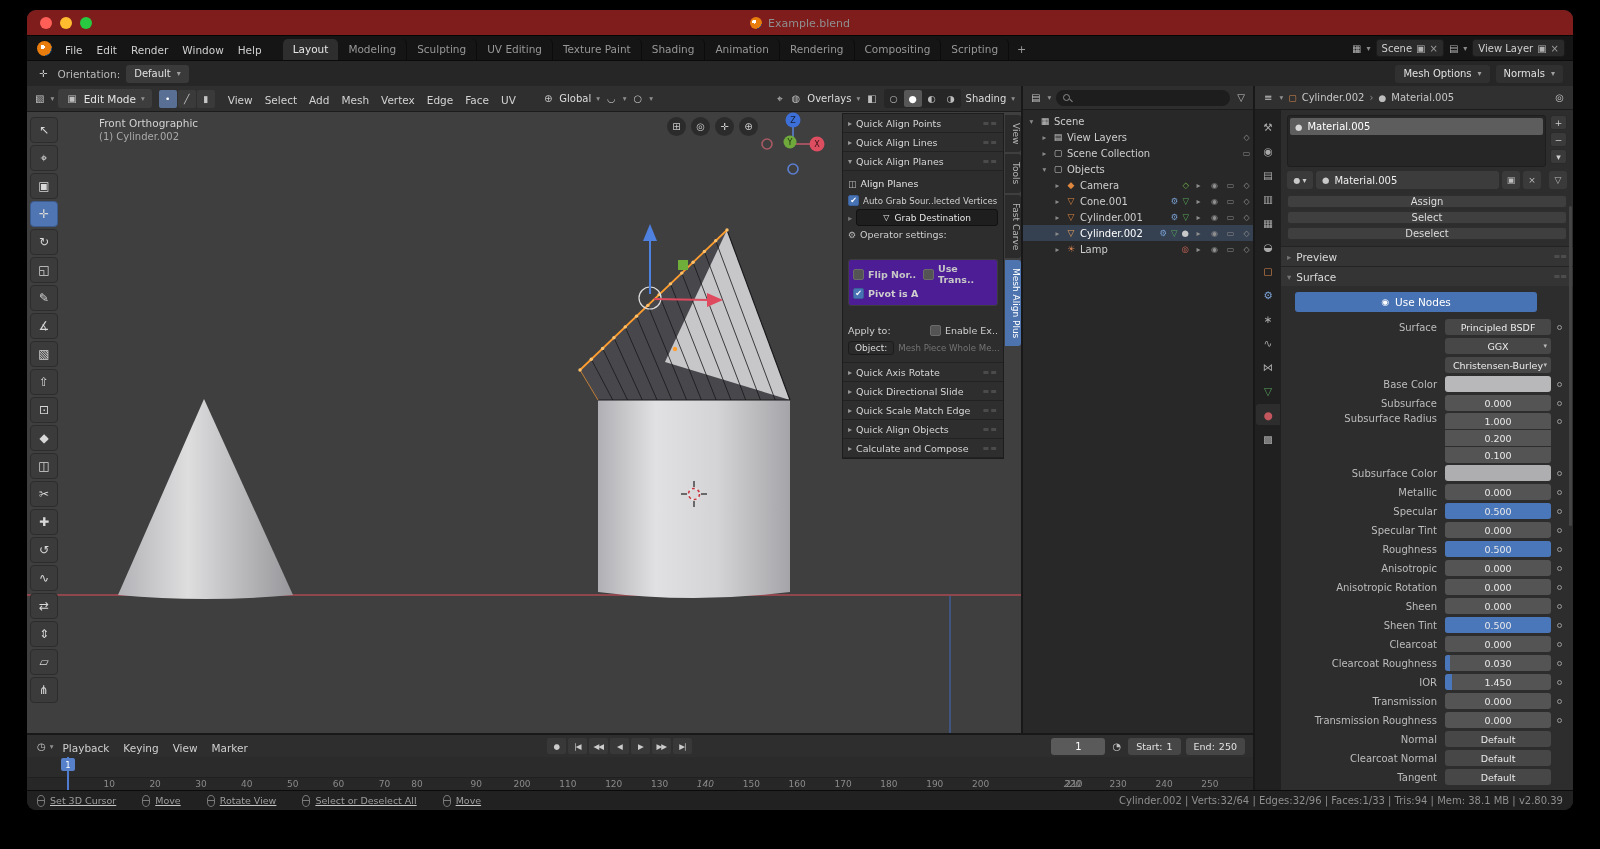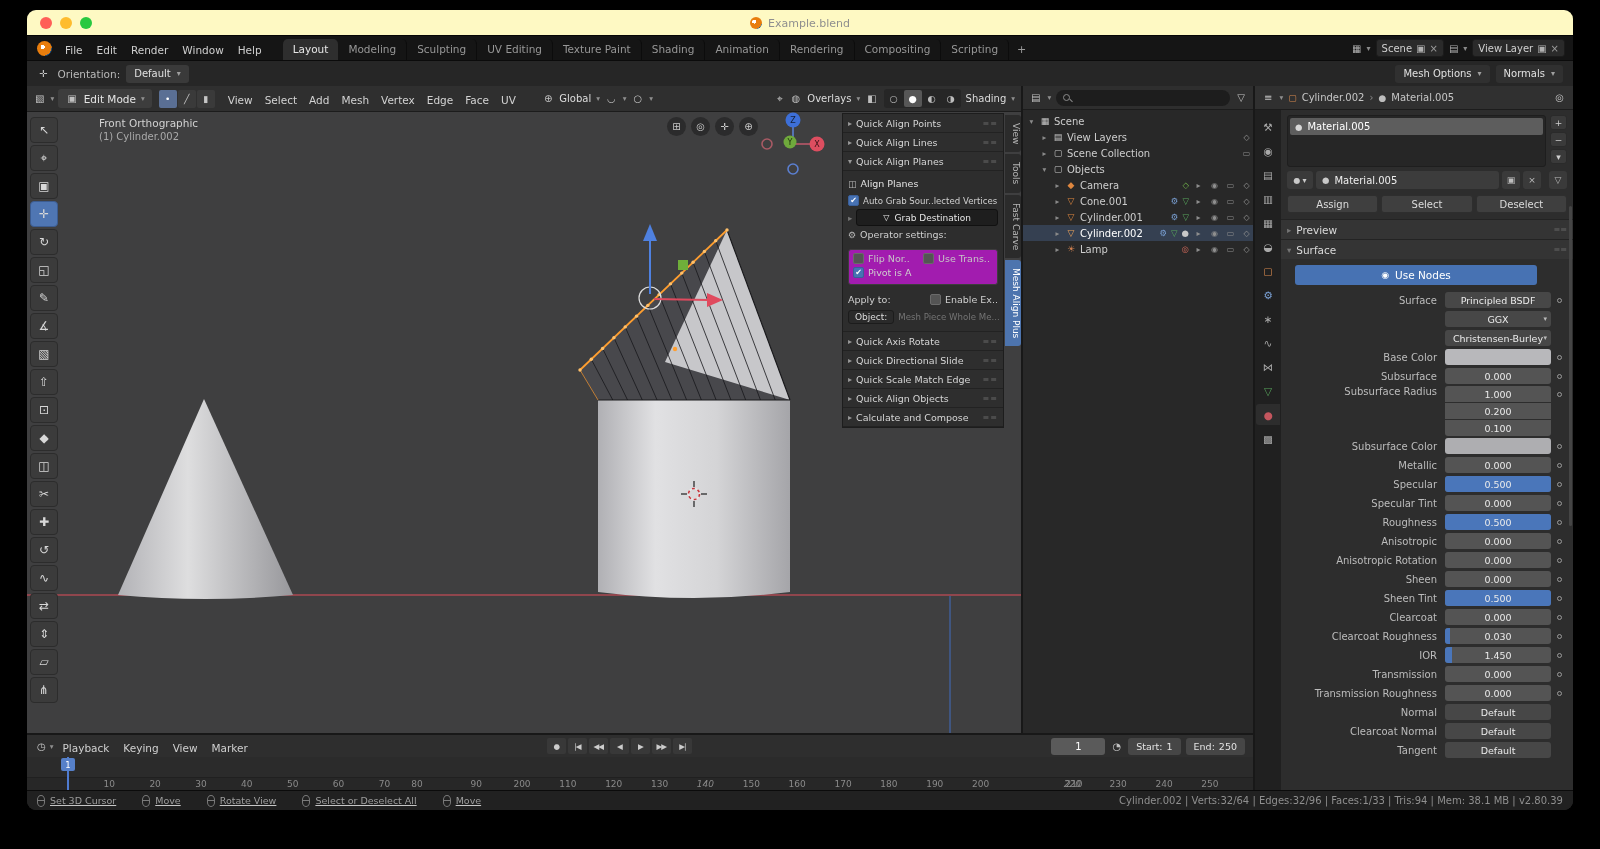--- a/index.html
+++ b/index.html
@@ -1,20 +1,20 @@
 <!DOCTYPE html>
 <html><head>
 <meta charset="utf-8">
 <style>
   * { margin:0; padding:0; box-sizing:border-box; }
   body { width:1600px; height:849px; background:#000; font-family:"DejaVu Sans", sans-serif; overflow:hidden; position:relative; color:#c6c6c6; }
   .win { position:absolute; left:27px; top:10px; width:1546px; height:800px; background:#2b2b2b; border-radius:9px; overflow:hidden; box-shadow:0 18px 50px rgba(0,0,0,.6); display:flex; flex-direction:column; }
 
   
-  .titlebar { height:26px; background:#fef9c3; position:relative; flex:0 0 26px; border-bottom:1px solid #060606; }
+  .titlebar { height:26px; background:#7f1d1d; position:relative; flex:0 0 26px; border-bottom:1px solid #060606; }
   .tl-dots { position:absolute; left:13px; top:7px; display:flex; gap:8px; }
   .tl-dot { width:12px; height:12px; border-radius:50%; }
   .tl-dot.r { background:#ff5f57; } .tl-dot.y { background:#febc2e; } .tl-dot.g { background:#28c840; }
   .title-center { position:absolute; left:0; right:0; top:0; height:26px; display:flex; align-items:center; justify-content:center; gap:6px; color:#8f8f8f; font-size:11px; }
   .blender-mini { width:12px; height:12px; border-radius:50%; background:radial-gradient(circle at 35% 38%, #fff 0 18%, #e87d0d 19% 70%, #265787 71%); display:inline-block; }
 
   
   .menubar { height:24px; background:#151515; display:flex; align-items:center; padding:0 8px; flex:0 0 24px; }
   .blender-logo { width:15px; height:15px; border-radius:50%; background:radial-gradient(circle at 38% 40%, #fff 0 16%, #e87d0d 17% 68%, #265787 69%); margin:0 6px 0 2px; }
   .menu-item { font-size:10.5px; color:#cfcfcf; padding:3px 7px; border-radius:3px; }
@@ -72,21 +72,21 @@
   
   .npanel { position:absolute; right:17px; top:1px; width:162px; background:#262626; border:1px solid #1d1d1d; font-size:9.5px; }
   .np-head { height:19px; display:flex; align-items:center; gap:4px; padding:0 5px; background:#2e2e2e; border-bottom:1px solid #222; color:#d6d6d6; }
   .np-head .arr { font-size:8px; color:#999; }
   .np-head .grip { margin-left:auto; color:#666; font-size:8px; letter-spacing:1px; }
   .np-body { background:#2d2d2d; border-bottom:1px solid #222; padding:4px 5px 6px; }
   .np-row { display:flex; align-items:center; gap:4px; min-height:17px; color:#cfcfcf; }
   .cb { width:11px; height:11px; border-radius:2px; background:#545454; border:1px solid #6a6a6a; flex:0 0 11px; display:flex; align-items:center; justify-content:center; font-size:8px; color:#fff; }
   .cb.on { background:#4772b3; border-color:#3a5f99; }
   .np-btn-dark { flex:1; height:17px; background:#1e1e1e; border:1px solid #111; border-radius:3px; display:flex; align-items:center; justify-content:center; gap:5px; color:#e6e6e6; font-size:9px; }
-  .np-group { background:#a21caf; border:1px solid #3d3d3d; border-radius:3px; padding:3px 4px; margin:6px 0; }
+  .np-group { background:#4c1d95; border:1px solid #3d3d3d; border-radius:3px; padding:3px 4px; margin:16px 0;font-weight:bold; }
   .np-half { display:flex; }
   .np-half > div { flex:1; display:flex; align-items:center; gap:4px; }
   .obj-btn { background:#2a2a2a; border:1px solid #1c1c1c; border-radius:3px; padding:1px 6px; font-size:9px; color:#dcdcdc; }
   .np-dis { color:#747474; font-size:8.5px; }
 
   
   .ntabs { position:absolute; right:0; top:3px; display:flex; flex-direction:column; gap:2px; }
   .ntab { writing-mode:vertical-rl; width:16px; padding:8px 0; font-size:9px; background:#2b2b2b; color:#b5b5b5; border-radius:0 3px 3px 0; text-align:center; }
   .ntab.active { background:#4d74ae; color:#fff; }
 
@@ -117,21 +117,21 @@
   .pcontent { flex:1; padding:5px 6px 0 6px; overflow:hidden; }
   .slot-area { display:flex; gap:4px; }
   .slot-list { flex:1; height:52px; background:#262626; border:1px solid #1e1e1e; border-radius:3px; padding:2px; }
   .slot-row { height:17px; background:#5d5d5d; border-radius:2px; display:flex; align-items:center; gap:5px; padding:0 5px; font-size:10px; color:#fff; }
   .slot-btns { display:flex; flex-direction:column; gap:2px; }
   .sbtn { width:17px; height:15px; background:#3a3a3a; border:1px solid #2a2a2a; border-radius:3px; color:#cfcfcf; font-size:9px; display:flex; align-items:center; justify-content:center; }
   .db-row { display:flex; align-items:center; gap:3px; margin-top:4px; }
   .db-combo { width:26px; height:18px; background:#3a3a3a; border-radius:3px; display:flex; align-items:center; justify-content:center; gap:2px; font-size:8px; color:#c9c9c9; }
   .db-name { flex:1; height:18px; background:#3c3c3c; border-radius:3px; display:flex; align-items:center; gap:5px; padding:0 6px; font-size:10px; color:#eee; }
   .db-ib { width:18px; height:18px; background:#3a3a3a; border-radius:3px; color:#bdbdbd; font-size:9px; display:flex; align-items:center; justify-content:center; }
-  .act-row { display:flex; gap:3px; margin:6px 0 6px; }
+  .act-row { display:flex; gap:3px; margin:6px 0 6px;flex-direction:column; }
   .act-btn { flex:1; height:18px; background:#3f3f3f; border:1px solid #2e2e2e; border-radius:3px; font-size:10px; color:#dcdcdc; display:flex; align-items:center; justify-content:center; }
   .panel-head { height:20px; background:#343434; border-top:1px solid #232323; display:flex; align-items:center; gap:5px; padding:0 6px; font-size:10.5px; color:#dadada; margin:0 -6px; }
   .panel-head .grip { margin-left:auto; color:#676767; font-size:8px; }
   .use-nodes { height:20px; background:#4772b3; border-radius:3px; margin:6px 30px 6px 8px; display:flex; align-items:center; justify-content:center; gap:6px; color:#fff; font-size:10.5px; }
   .prow { display:flex; align-items:center; margin-bottom:1px; min-height:18px; }
   .prow.vec { align-items:flex-start; }
   .plabel { flex:1; text-align:right; padding-right:8px; font-size:10px; color:#bcbcbc; white-space:nowrap; overflow:hidden; }
   .pval { width:106px; }
   .pfield { position:relative; height:16px; background:#545454; border-radius:3px; display:flex; align-items:center; justify-content:center; overflow:hidden; }
   .pfield.menu { background:#474747; }

